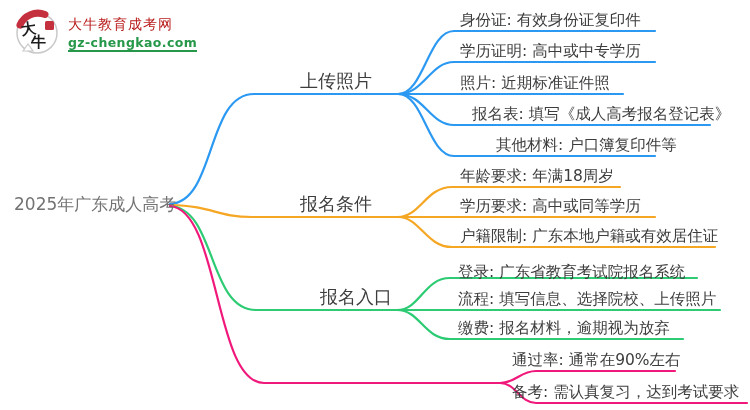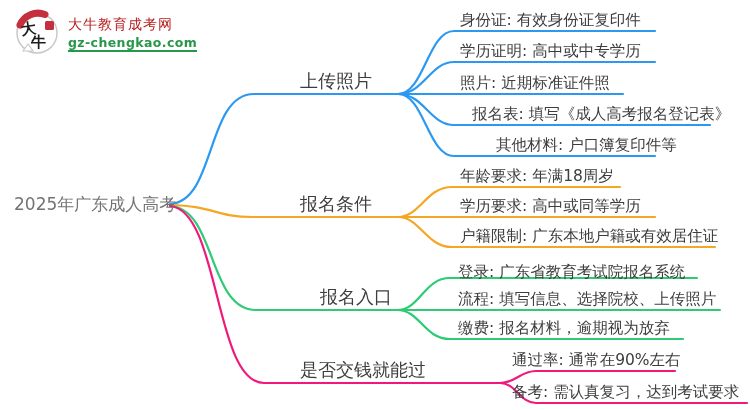--- a/index.html
+++ b/index.html
@@ -67,21 +67,20 @@
       <span class="logo-title">大牛教育成考网</span>
       <span class="logo-domain">gz-chengkao.com</span>
     </div>
   </div>
 
   <div class="node root-label" style="left:14px; top:193px;">2025年广东成人高考</div>
 
   <div class="node parent" style="left:300px; top:70px;">上传照片</div>
   <div class="node parent" style="left:300px; top:193px;">报名条件</div>
   <div class="node parent" style="left:300px; top:286px;margin-left:20px;">报名入口</div>
-  <div class="node parent" style="left:300px; top:359px;">是否交钱就能过</div>
 
   <div class="node child" style="left:460px; top:10px;">身份证: 有效身份证复印件</div>
   <div class="node child" style="left:460px; top:41px;">学历证明: 高中或中专学历</div>
   <div class="node child" style="left:460px; top:73px;">照片: 近期标准证件照</div>
   <div class="node child" style="left:460px; top:104px;margin-left:12px;">报名表: 填写《成人高考报名登记表》</div>
   <div class="node child" style="left:460px; top:135px;margin-left:36px;">其他材料: 户口簿复印件等</div>
 
   <div class="node child" style="left:460px; top:166px;">年龄要求: 年满18周岁</div>
   <div class="node child" style="left:460px; top:196px;">学历要求: 高中或同等学历</div>
   <div class="node child" style="left:460px; top:226px;">户籍限制: 广东本地户籍或有效居住证</div>

